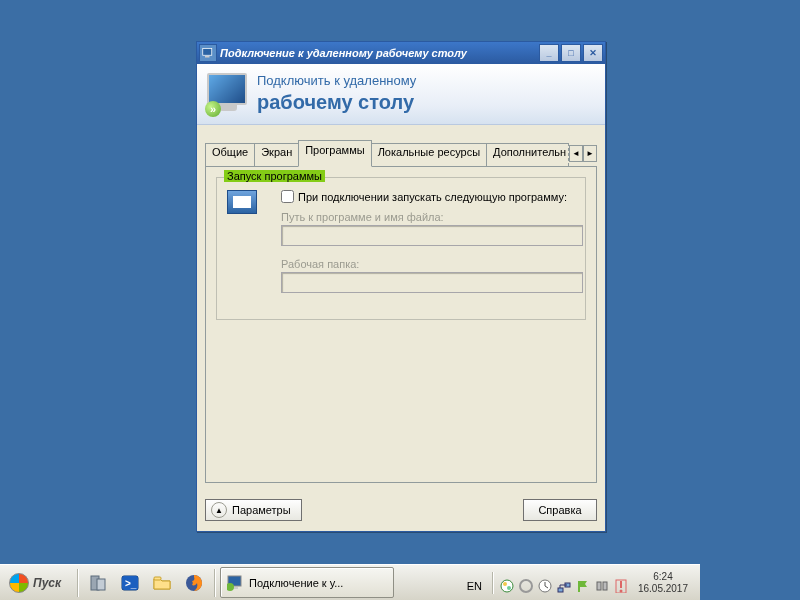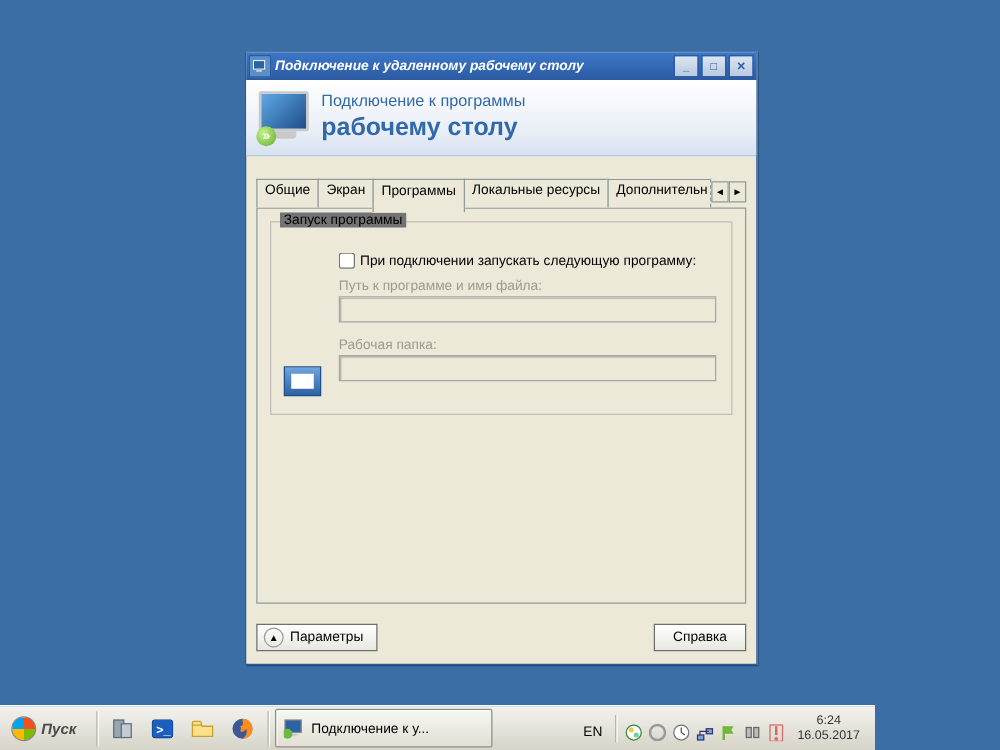--- a/index.html
+++ b/index.html
@@ -21,32 +21,32 @@
 .banicon .base{width:18px;height:6px;background:#c9c9c9;margin:0 auto;border-radius:0 0 3px 3px;}
 .banicon .orb{position:absolute;left:-2px;bottom:-2px;width:16px;height:16px;border-radius:50%;background:radial-gradient(circle at 35% 35%,#c5f58a,#5fa92e);display:flex;align-items:center;justify-content:center;color:#fff;font-size:11px;font-weight:bold;}
 .bantext{line-height:1.25;}
 .ban1{color:#326aa8;font-size:13px;}
 .ban2{color:#326aa8;font-size:20px;font-weight:bold;}
 
 
 .body{padding:8px;}
 
 
-.tabstrip{height:23px;position:relative;display:flex;align-items:flex-start;margin-top:10px;}
+.tabstrip{height:23px;position:relative;display:flex;align-items:flex-end;margin-top:10px;}
 .tabstrip .spin{position:absolute;right:0;top:2px;display:flex;}
 .tabstrip .spin button{width:14px;height:17px;border:1px solid #919b9c;background:#ece9d8;font-size:8px;line-height:1;padding:0;}
 .tab{height:20px;padding:2px 6px 0 6px;border:1px solid #919b9c;border-bottom:none;background:#ece9d8;margin-right:-1px;position:relative;font-size:11px;white-space:nowrap;cursor:pointer;}
 .tab.active{background:#ece9d8;height:22px;padding-top:3px;z-index:2;border-bottom:1px solid #ece9d8;margin-bottom:-1px;}
 .tab.cut{border-right-style:dashed;padding-right:2px;}
 .tabpanel{border:1px solid #919b9c;background:#ece9d8;height:295px;padding:10px;}
 
 
 .group{border:1px solid #bfbfb3;position:relative;padding:12px 10px 14px 10px;}
-.group .legend{position:absolute;top:-8px;left:7px;background:#737373;padding:0 3px;font-size:11px;}
-.group .row{display:flex;align-items:flex-end;gap:14px;margin-top:12px;}
+.group .legend{position:absolute;top:-8px;left:7px;background:#84cc16;padding:0 3px;font-size:11px;}
+.group .row{display:flex;align-items:flex-start;gap:24px;}
 .progicon{width:28px;height:22px;border:1px solid #1f4d88;background:linear-gradient(#6fa4dd,#2b63a3);display:flex;align-items:center;justify-content:center;flex-shrink:0;}
 .progicon .inner{width:18px;height:12px;background:#fff;}
 .chkrow{display:flex;align-items:center;gap:4px;margin-bottom:8px;}
 .chkrow input{width:13px;height:13px;margin:0;}
 .lbl-dis{color:#9b9b90;margin:2px 0 2px 0;display:block;}
 .txtfield{width:300px;height:19px;border:1px solid #a7a6aa;background:#ece9d8;box-shadow:inset 1px 1px 1px rgba(0,0,0,.25);margin-bottom:12px;}
 
 
 .btnrow{display:flex;align-items:center;padding:8px 8px 10px 8px;gap:6px;}
 .btn{height:22px;border:1px solid #707070;background:linear-gradient(#fefefe,#e8e8e1);font-family:inherit;font-size:11px;padding:0 10px;cursor:pointer;}
@@ -95,21 +95,21 @@
       </div>
     </div>
 
     <div class="banner">
       <div class="banicon">
         <div class="mon"></div>
           <div class="base"></div>
         <div class="orb">»</div>
       </div>
       <div class="bantext">
-        <div class="ban1">Подключение к программы</div>
+        <div class="ban1">Подключить к удаленному</div>
         <div class="ban2">рабочему столу</div>
       </div>
     </div>
 
     <div class="body">
       <div class="tabstrip">
         <div class="tab"><span>Общие</span></div>
         <div class="tab"><span>Экран</span></div>
         <div class="tab active"><span>Программы</span></div>
         <div class="tab"><span>Локальные ресурсы</span></div>

